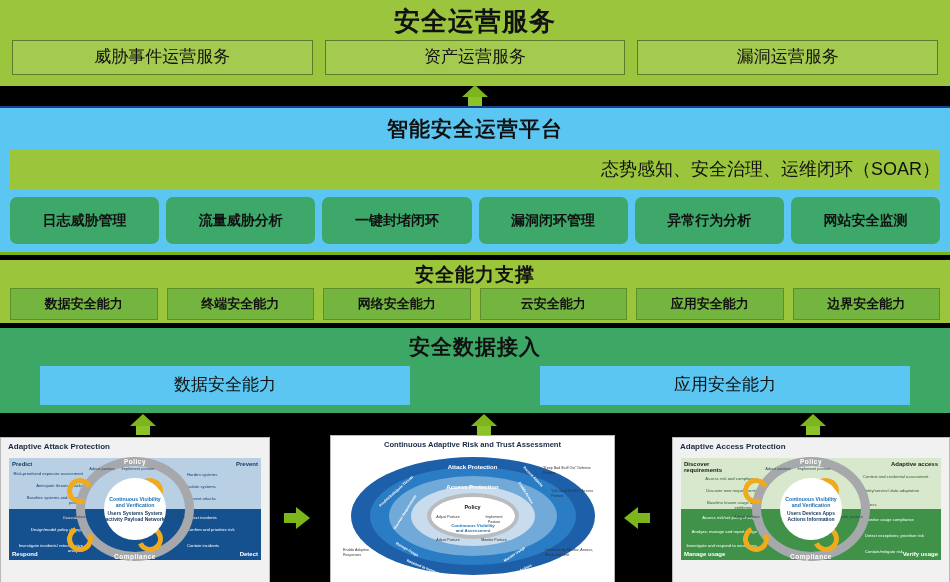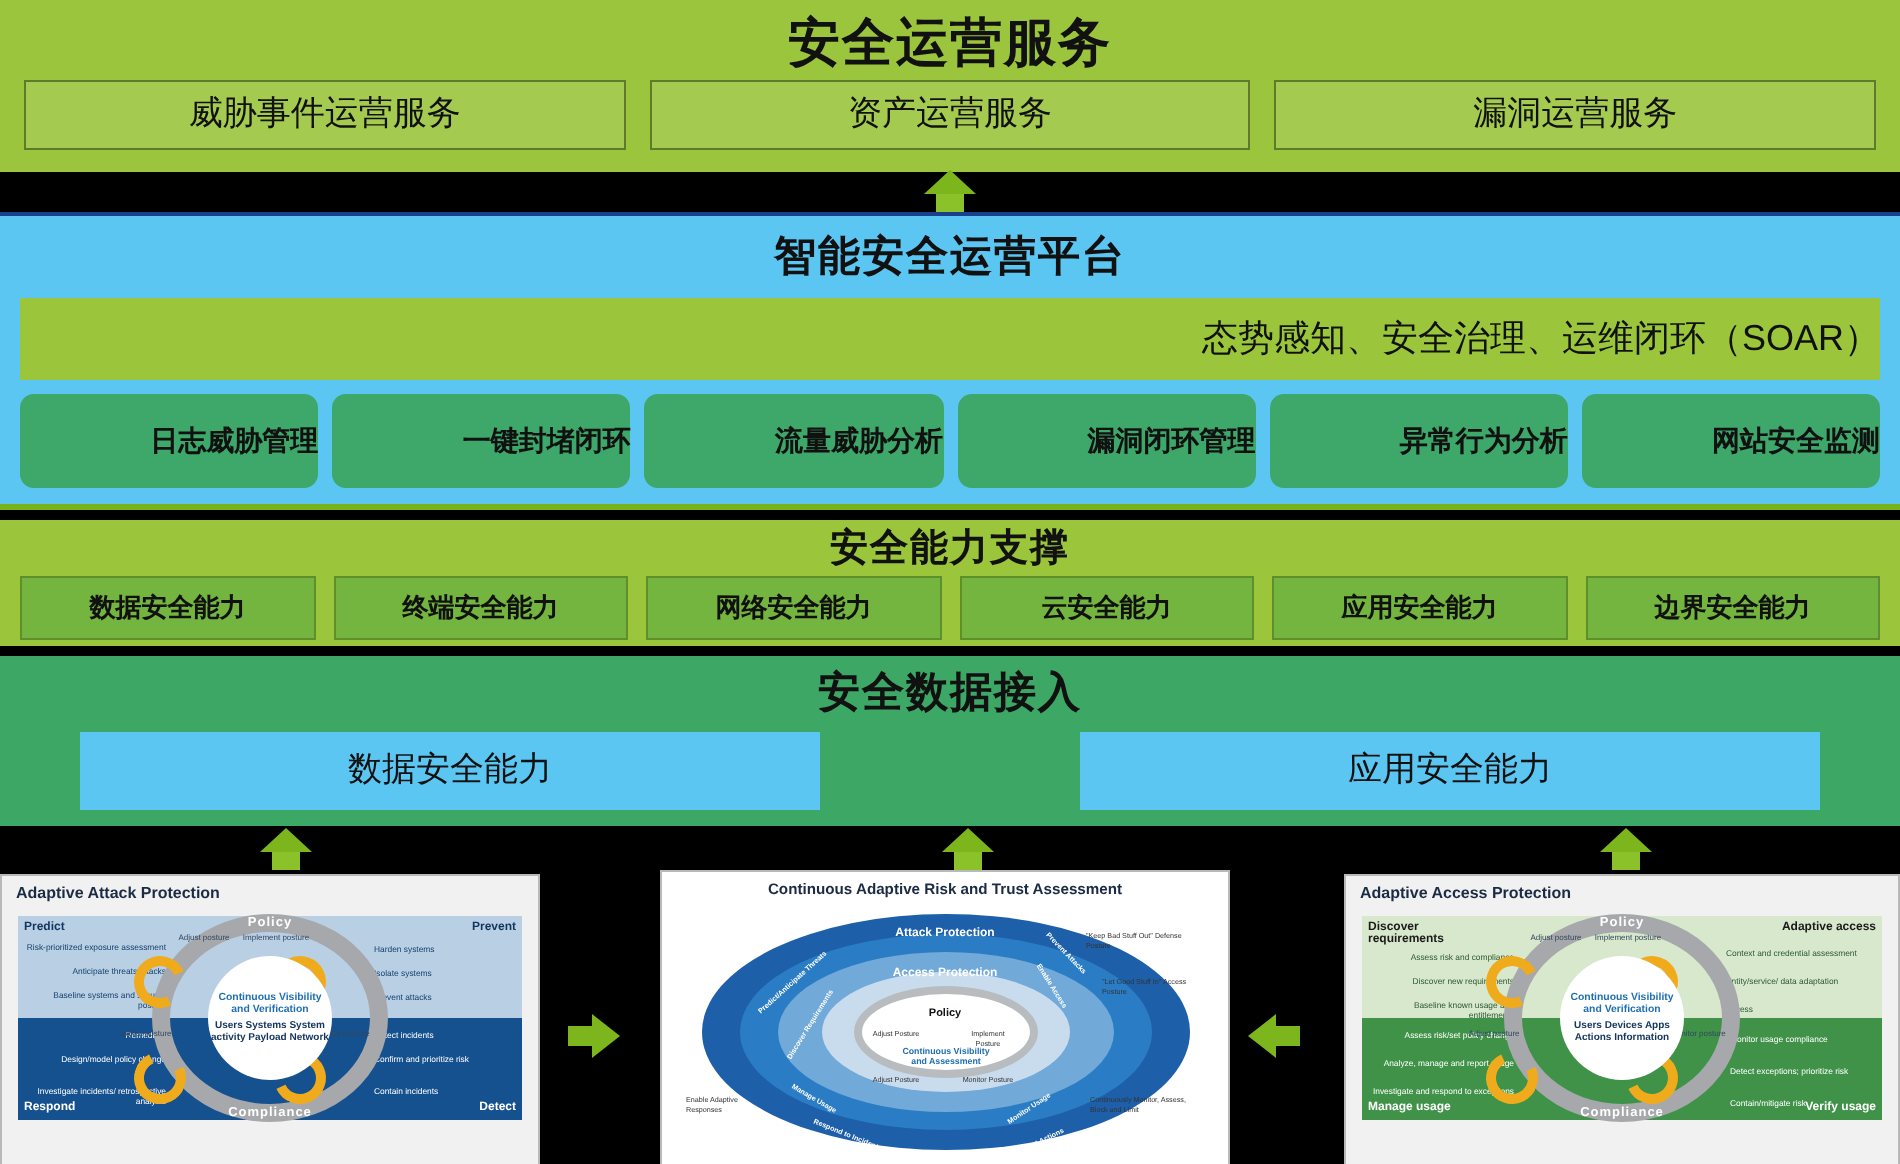--- a/index.html
+++ b/index.html
@@ -58,21 +58,21 @@
     font-size:18px;
     padding:9px 0 10px 0;
     margin:5px 0 7px 0;
     line-height:22px;
   }
   .plat-row { display:flex; gap:7px; }
   .plat-box {
     flex:1;
     background:#3DA86A;
     border-radius:7px;
-    text-align:right;
+    text-align:center;
     color:#111;
     font-weight:bold;
     font-size:14px;
     padding:14px 0 15px 0;
     line-height:18px;
   }
 
   
   .rule-black { background:#000; height:5px; }
   .rule-green { background:#7AB317; height:3px; }
@@ -213,22 +213,22 @@
       <div class="uparrow-shape"></div>
       <div class="uparrow-stem"></div>
     </div>
   </div>
 
   <div class="band band-plat">
     <div class="band-title">智能安全运营平台</div>
     <div class="soar-bar">态势感知、安全治理、运维闭环（SOAR）</div>
     <div class="plat-row">
       <div class="plat-box">日志威胁管理</div>
+      <div class="plat-box">流量威胁分析</div>
       <div class="plat-box">一键封堵闭环</div>
-      <div class="plat-box">流量威胁分析</div>
       <div class="plat-box">漏洞闭环管理</div>
       <div class="plat-box">异常行为分析</div>
       <div class="plat-box">网站安全监测</div>
     </div>
   </div>
 
   <div class="rule-green"></div>
   <div class="rule-black"></div>
 
   <div class="band band-cap">

